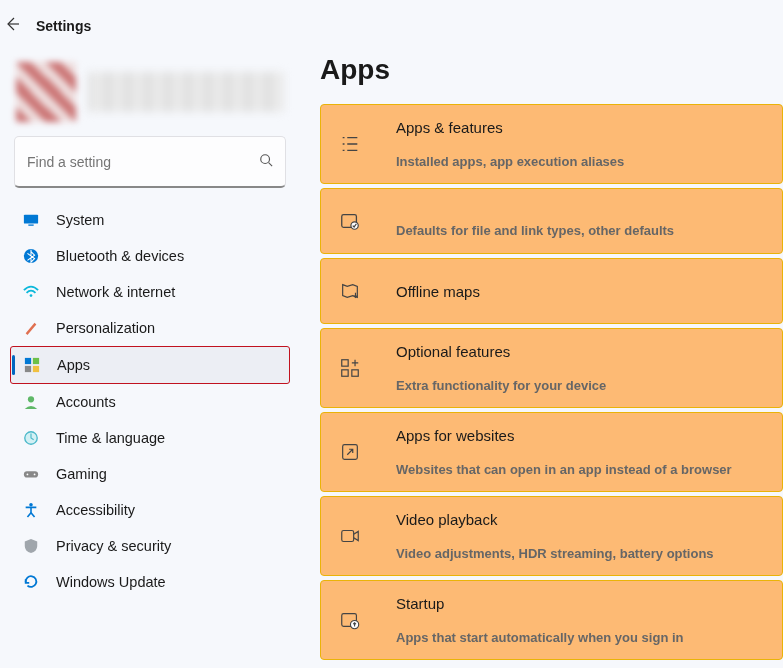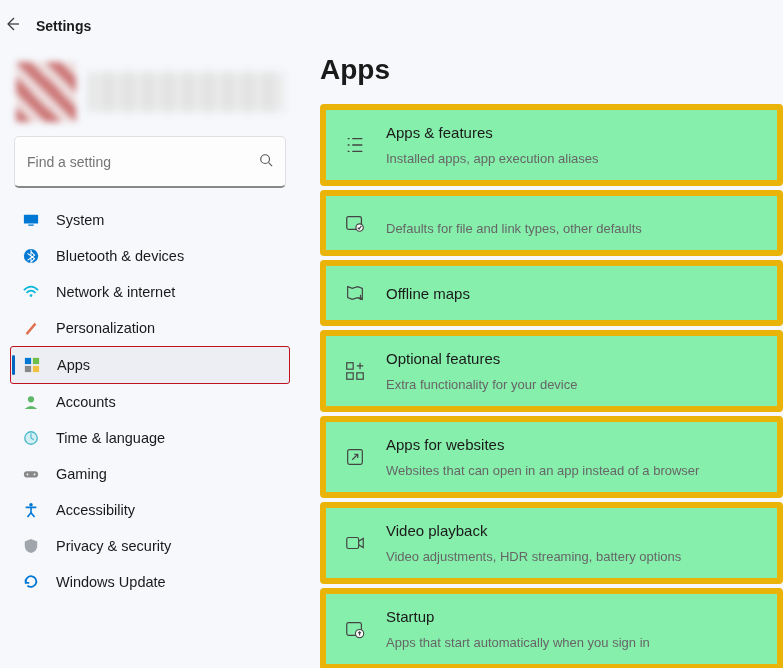--- a/index.html
+++ b/index.html
@@ -124,23 +124,23 @@
     }
     .cards {
       display: flex;
       flex-direction: column;
       gap: 4px;
       position: relative;
     }
     .card {
       display: flex;
       align-items: center;
-      gap: 20px;
-      background: #86efac;
-      border: 6px solid #eab308;
+      gap: 35px;
+      background: #fdba74;
+      border: 1px solid #eab308;
       border-radius: 4px;
       padding: 14px 18px;
       cursor: pointer;
       min-height: 66px;
     }
     .card-icon {
       width: 22px;
       height: 22px;
       display: flex;
       align-items: center;
@@ -149,21 +149,22 @@
     .card-icon svg { width: 22px; height: 22px; }
     .card-text { flex: 1; }
     .card-title {
       font-size: 15px;
       font-weight: 400;
       color: #1a1a1a;
     }
     .card-desc {
       font-size: 13px;
       color: #666;
-      margin-top: 10px;
+      margin-top: 18px;
+      font-weight: bold;
     }
   </style>
 </head>
 <body>
 
 <div class="header">
   <span class="back-arrow">
     <svg width="16" height="16" viewBox="0 0 16 16">
         <path d="M10 2 L4 8 L10 14" stroke="#333" stroke-width="1.2" fill="none"></path>
         <path d="M4 8 H15" stroke="#333" stroke-width="1.2"></path>

